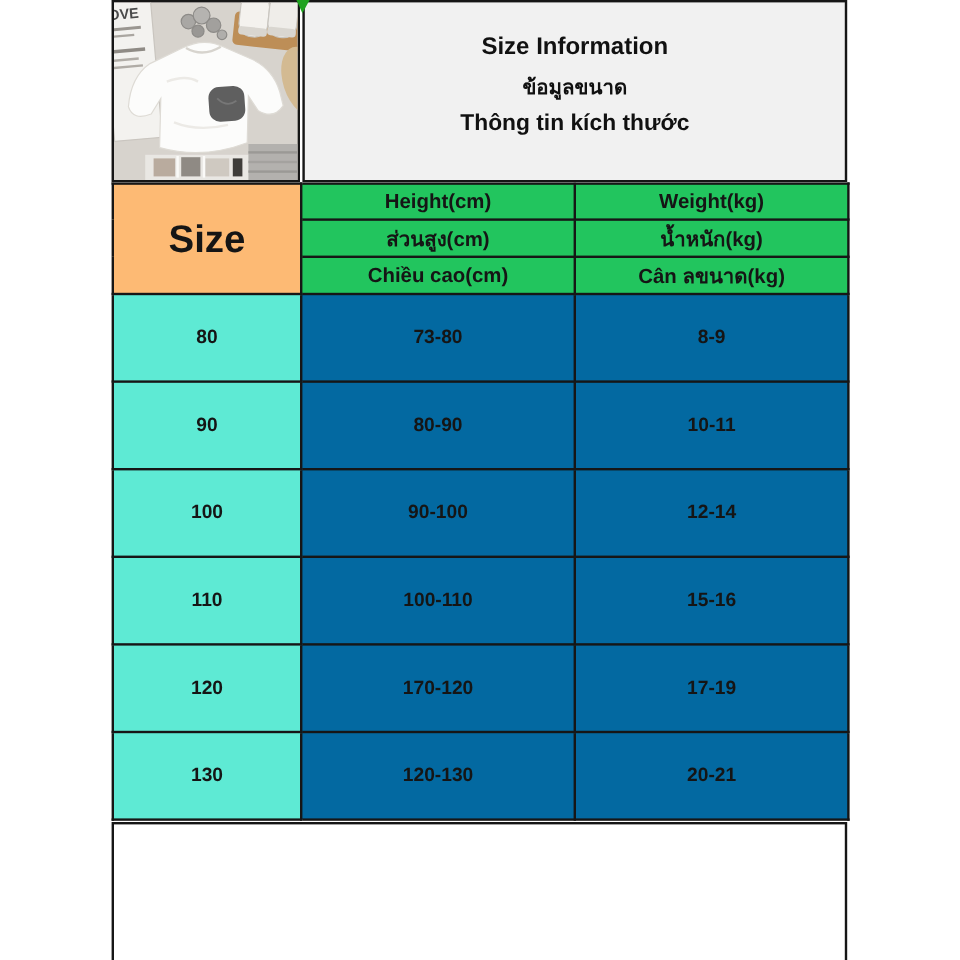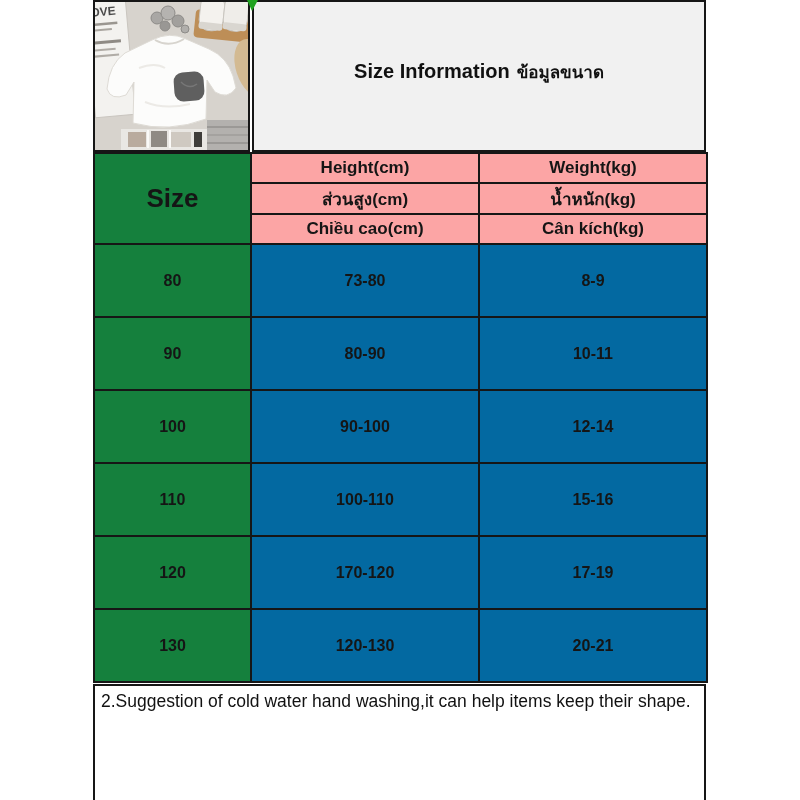--- a/index.html
+++ b/index.html
@@ -38,21 +38,21 @@
     border-top: 11px solid #1fa21f;
     z-index: 3;
   }
   .header-box {
     flex: 1;
     margin-left: 2px;
     box-sizing: border-box;
     border: 2px solid #161616;
     background: #f1f1f1;
     display: flex;
-    flex-direction: row;
+    flex-direction: column;
     align-items: center;
     justify-content: center;
     gap: 7px;
     padding-bottom: 10px;
   }
   .title-en { font-size: 20px; font-weight: bold; }
   .title-th { font-size: 17px; font-weight: bold; }
   .title-vi { font-size: 19px; font-weight: bold; }
 
   table.size-table {
@@ -62,29 +62,29 @@
   }
   .size-table td {
     border: 2px solid #161616;
     text-align: center;
     vertical-align: middle;
     font-weight: bold;
     color: #151515;
   }
   .size-table .hrow td {
     height: 26px;
-    background: #fca5a5;
+    background: #22c55e;
     font-size: 17px;
   }
   .size-table td.size-head {
-    background: #15803d;
-    font-size: 26px;
+    background: #fdba74;
+    font-size: 32px;
   }
   .size-table .drow td { height: 69px; font-size: 16px; }
-  .size-table .drow td.size-cell { background: #15803d; text-align: center; }
+  .size-table .drow td.size-cell { background: #5eead4; text-align: center; }
   .size-table .drow td.val-cell  { background: #0369a1; }
 
   .attention {
     margin-top: 1px;
     box-sizing: border-box;
     border: 2px solid #161616;
     height: 132px;
     background: #ffffff;
     padding: 2px 6px;
     font-size: 17.5px;
@@ -167,20 +167,21 @@
           <rect x="112" y="124" width="41" height="2" fill="#9b9996"></rect>
           <rect x="112" y="132" width="41" height="2" fill="#a4a29f"></rect>
           <rect x="112" y="140" width="41" height="2" fill="#9b9996"></rect>
         </g>
       </svg>
     </div>
     <div class="green-corner"></div>
     <div class="header-box">
       <div class="title-en">Size Information</div>
       <div class="title-th">ข้อมูลขนาด</div>
+      <div class="title-vi">Thông tin kích thước</div>
     </div>
   </div>
 
   <table class="size-table">
     <colgroup>
         <col style="width:157px">
         <col style="width:228px">
         <col style="width:228px">
       </colgroup>
     <tbody>
@@ -188,21 +189,21 @@
         <td class="size-head" rowspan="3">Size</td>
         <td>Height(cm)</td>
         <td>Weight(kg)</td>
       </tr>
       <tr class="hrow">
         <td>ส่วนสูง(cm)</td>
         <td>น้ำหนัก(kg)</td>
       </tr>
       <tr class="hrow">
         <td>Chiều cao(cm)</td>
-        <td>Cân kích(kg)</td>
+        <td>Cân ลขนาด(kg)</td>
       </tr>
 
       <tr class="drow">
         <td class="size-cell">80</td>
         <td class="val-cell">73-80</td>
         <td class="val-cell">8-9</td>
       </tr>
       <tr class="drow">
         <td class="size-cell">90</td>
         <td class="val-cell">80-90</td>
@@ -225,16 +226,15 @@
       </tr>
       <tr class="drow">
         <td class="size-cell">130</td>
         <td class="val-cell">120-130</td>
         <td class="val-cell">20-21</td>
       </tr>
     </tbody>
   </table>
 
   <div class="attention">
-    <div>2.Suggestion of cold water hand washing,it can help items keep their shape.</div>
   </div>
 
 </div>
 
 </body></html>

